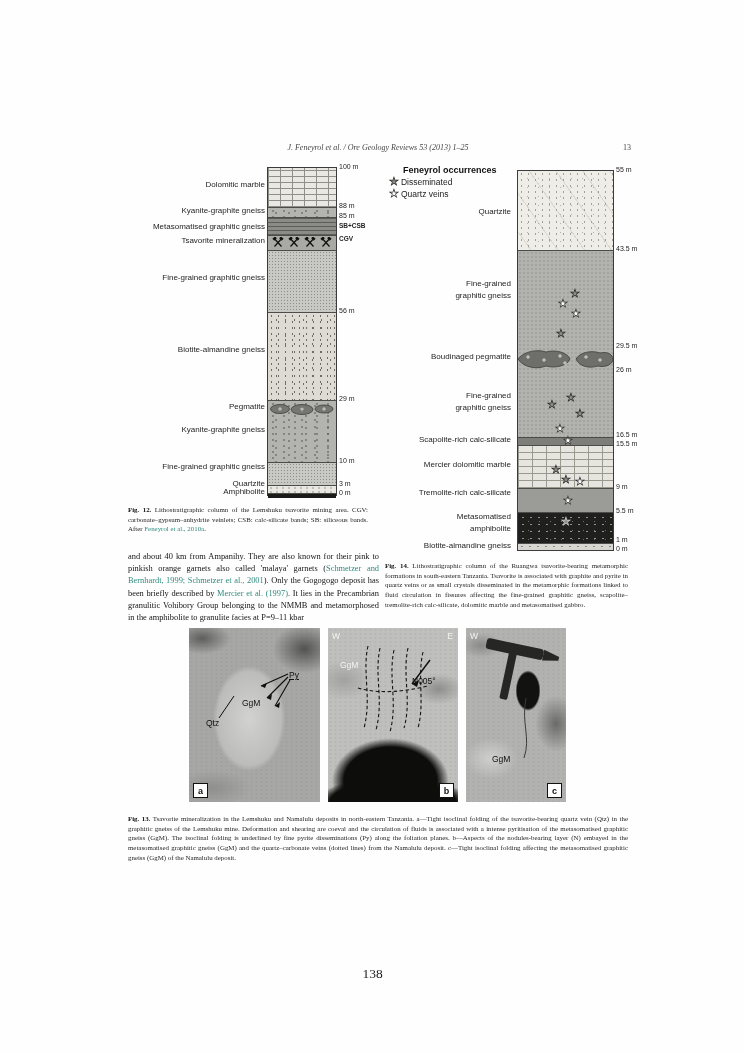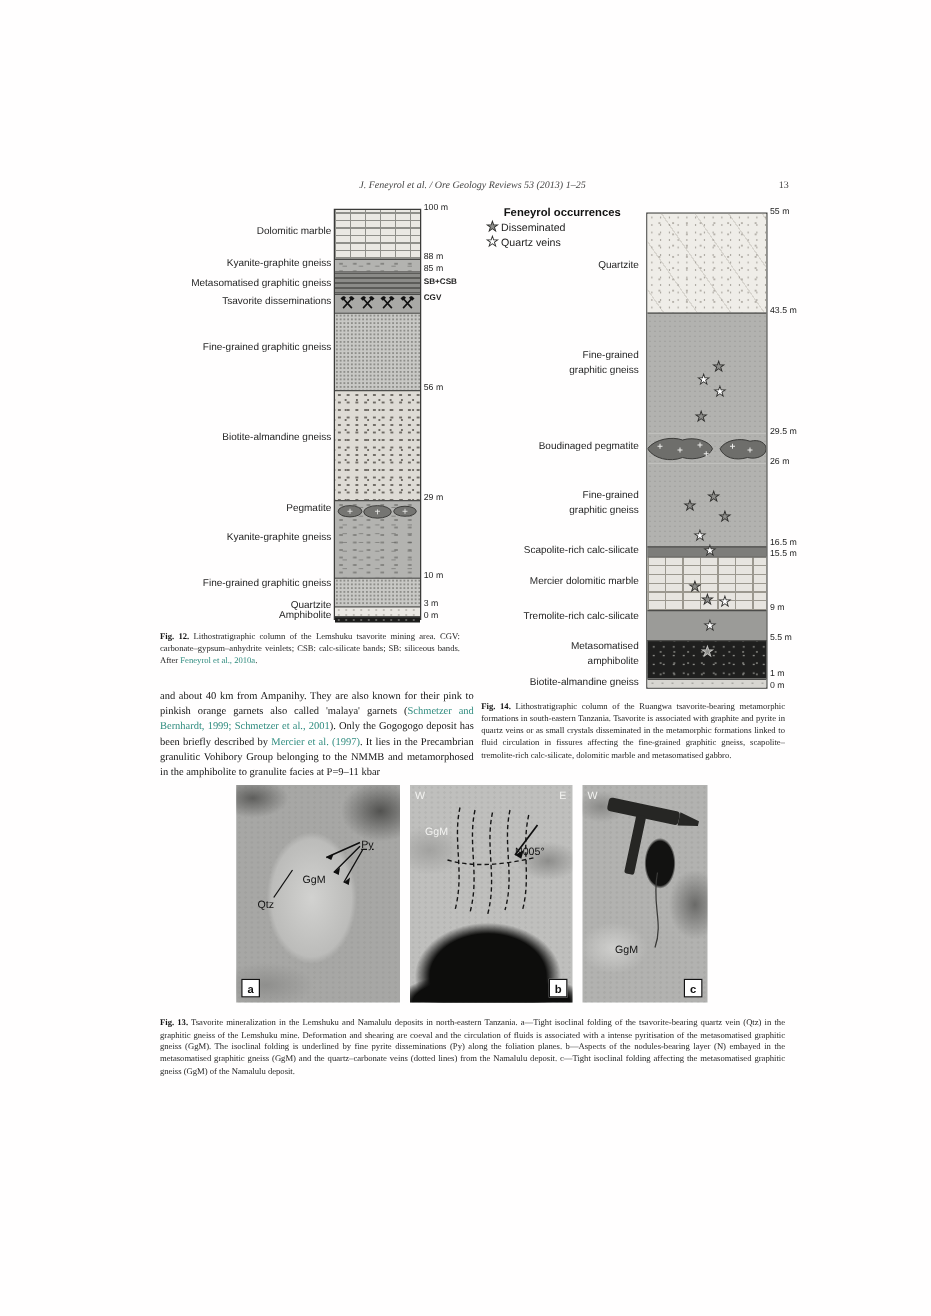--- a/index.html
+++ b/index.html
@@ -123,21 +123,21 @@
 <div class="page">
 
   <div class="hdr">J. Feneyrol et al. / Ore Geology Reviews 53 (2013) 1–25</div>
   <div class="hdr-num">13</div>
 
   <div>
 
     <span class="sl" style="right:480px; top:180px;">Dolomitic marble</span>
     <span class="sl" style="right:480px; top:206px;">Kyanite-graphite gneiss</span>
     <span class="sl" style="right:480px; top:222px;">Metasomatised graphitic gneiss</span>
-    <span class="sl" style="right:480px; top:236px;">Tsavorite disseminations</span>
+    <span class="sl" style="right:480px; top:236px;">Tsavorite mineralization</span>
     <span class="sl" style="right:480px; top:273px;">Fine-grained graphitic gneiss</span>
     <span class="sl" style="right:480px; top:345px;">Biotite-almandine gneiss</span>
     <span class="sl" style="right:480px; top:402px;">Pegmatite</span>
     <span class="sl" style="right:480px; top:425px;">Kyanite-graphite gneiss</span>
     <span class="sl" style="right:480px; top:462px;">Fine-grained graphitic gneiss</span>
     <span class="sl" style="right:480px; top:479px;">Quartzite</span>
     <span class="sl" style="right:480px; top:487px;">Amphibolite</span>
 
     <div class="col" style="left:267px; top:167px; width:68px; height:327px;">
       <div class="unit pat-brick12" style="top:0;    height:39px;"></div>
@@ -321,14 +321,15 @@
     </svg>
     <span class="pl pl-white" style="left:4px; top:3px;">W</span>
     <span class="pl pl-dark" style="left:26px; top:126px;">GgM</span>
     <span class="badge" style="right:4px;">c</span>
   </div>
 
   <div class="cap" style="left:128px; top:814px; width:500px;">
     <b>Fig. 13.</b><span> Tsavorite mineralization in the Lemshuku and Namalulu deposits in north-eastern Tanzania. a—Tight isoclinal folding of the tsavorite-bearing quartz vein (Qtz) in the graphitic gneiss of the Lemshuku mine. Deformation and shearing are coeval and the circulation of fluids is associated with a intense pyritisation of the metasomatised graphitic gneiss (GgM). The isoclinal folding is underlined by fine pyrite disseminations (Py) along the foliation planes. b—Aspects of the nodules-bearing layer (N) embayed in the metasomatised graphitic gneiss (GgM) and the quartz–carbonate veins (dotted lines) from the Namalulu deposit. c—Tight isoclinal folding affecting the metasomatised graphitic gneiss (GgM) of the Namalulu deposit.</span>
   </div>
 
+  <div class="foot">138</div>
 
 </div>
 
 </body></html>

